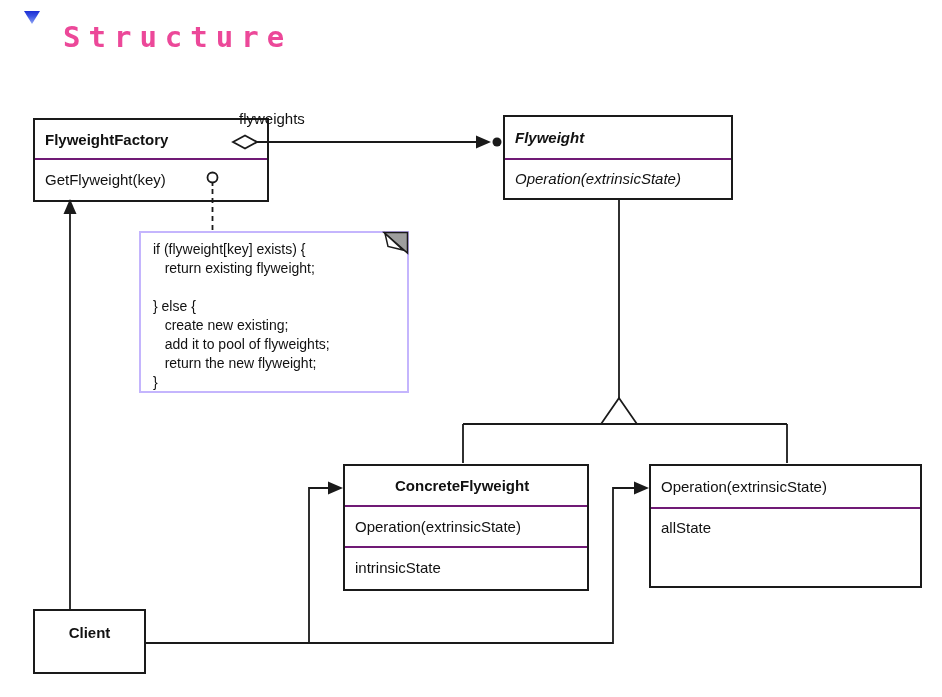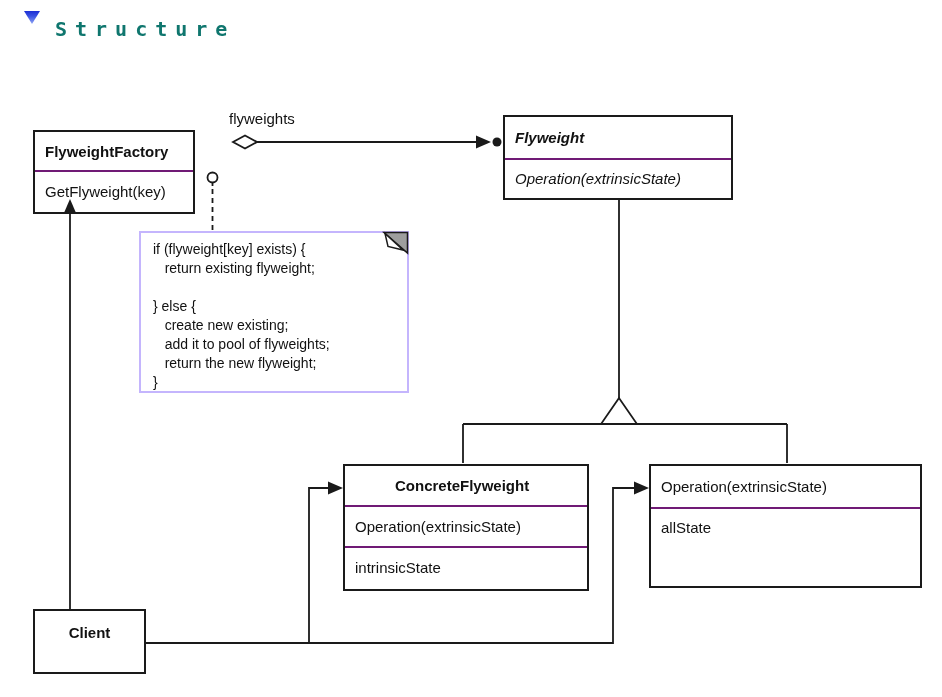--- a/index.html
+++ b/index.html
@@ -7,33 +7,33 @@
   .canvas { position:relative; width:942px; height:697px; background:#fff; }
 
   
   .heading { position:absolute; left:24px; top:6px; display:flex; align-items:flex-start; }
   .tri {
     width:16px; height:13px; margin-top:5px; margin-right:7px;
     background:linear-gradient(#1c2ed4 0%, #3a52e2 40%, #8fa5f5 100%);
     clip-path:polygon(0 0, 100% 0, 50% 100%);
   }
   .heading h1 {
-    margin:8px; font-family:"DejaVu Sans Mono", monospace; font-weight:bold;
-    font-size:20px; letter-spacing:8px; color:#0f766e; line-height:30px;
+    margin:16px; font-family:"DejaVu Sans Mono", monospace; font-weight:bold;
+    font-size:29px; letter-spacing:8px; color:#ec4899; line-height:30px;
   }
 
   
   .uml { position:absolute; background:#fff; border:2px solid #1a1a1a; box-sizing:border-box; }
   .cmp { box-sizing:border-box; display:flex; align-items:center; padding:0 10px;
          font-size:15px; color:#111; white-space:nowrap; overflow:hidden; }
   .cmp + .cmp { border-top:2px solid #701a75; }
   .cmp.title { font-weight:bold; }
   .abstract .cmp { font-style:italic; }
 
-  #box-factory   { left:33px;  top:118px; width:162px; height:84px;margin-top:12px; }
+  #box-factory   { left:33px;  top:118px; width:236px; height:84px; }
   #box-factory   .title { height:38px; }
   #box-factory   .body  { height:40px; }
 
   #box-flyweight { left:503px; top:115px; width:230px; height:85px; }
   #box-flyweight .title { height:41px; }
   #box-flyweight .body  { height:38px; }
 
   #box-concrete  { left:343px; top:464px; width:246px; height:127px; }
   #box-concrete  .title { height:39px;margin-left:40px; }
   #box-concrete  .body  { height:41px; }
@@ -41,21 +41,21 @@
 
   #box-unshared  { left:649px; top:464px; width:273px; height:124px; }
   #box-unshared  .title { height:39px; }
   #box-unshared  .body  { height:41px; }
   #box-unshared  .attr  { height:39px; }
 
   #box-client    { left:33px; top:609px; width:113px; height:65px; }
   #box-client    .title { height:43px; justify-content:center; }
 
   
-  .assoc-label { position:absolute; left:229px; top:110px; font-size:15px; color:#111; }
+  .assoc-label { position:absolute; left:239px; top:110px; font-size:15px; color:#111; }
 
   
   .note { position:absolute; left:139px; top:231px; width:270px; height:162px;
           background:#fff; border:2px solid #c4b5fd; box-sizing:border-box;
           padding:7px 0 0 12px; }
   .note-line { font-size:14px; line-height:19px; min-height:19px;
                white-space:pre; color:#111; }
 
   
   svg.wires { position:absolute; left:0; top:0; z-index:5; pointer-events:none; }

